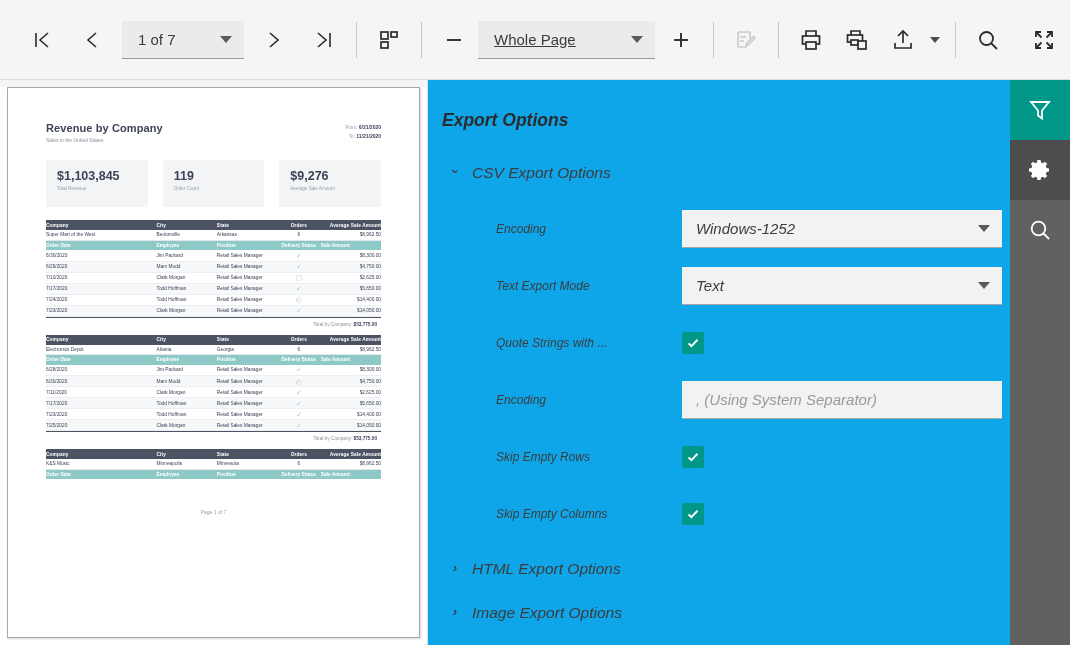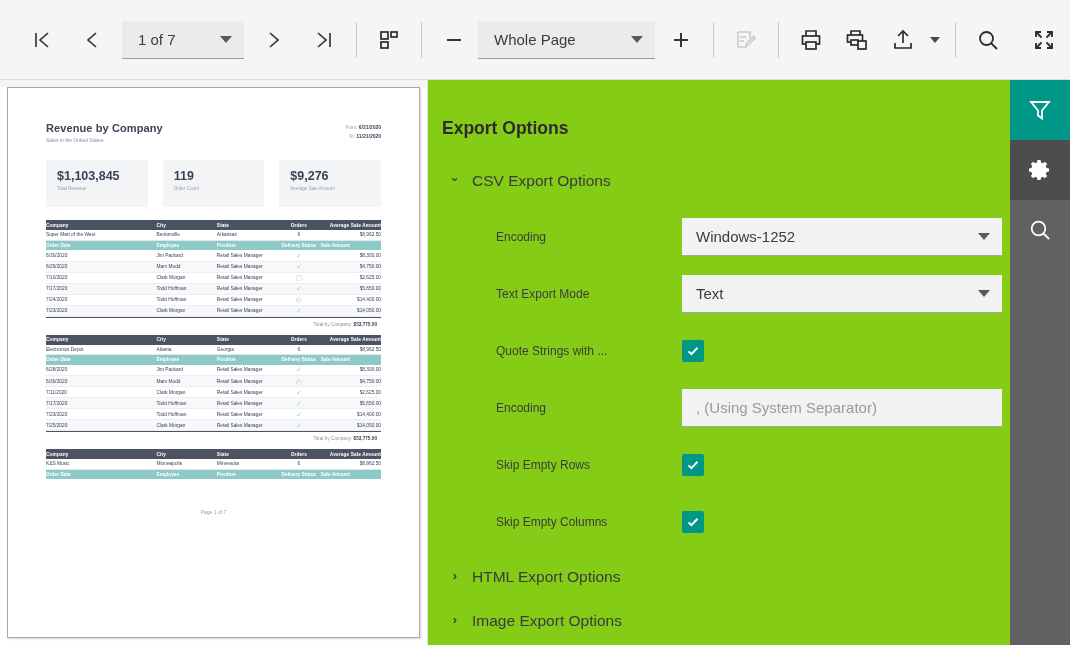--- a/index.html
+++ b/index.html
@@ -39,21 +39,21 @@
     background: #ebebeb;
     border-bottom: 1px solid #9a9a9a;
     display: flex; align-items: center;
     justify-content: space-between;
     padding: 0 12px 0 16px;
     flex: 0 0 auto;
     color: #3c3c3c;
     font-size: 15px;
   }
   .tb-dropdown.pages { width: 122px; }
-  .tb-dropdown.zoom  { width: 177px; }
+  .tb-dropdown.zoom  { width: 177px; text-decoration: underline; }
   .caret-down {
     width: 0; height: 0;
     border-left: 6px solid transparent;
     border-right: 6px solid transparent;
     border-top: 7px solid #5a5a5a;
     margin-left: 8px;
   }
   .caret-small {
     width: 0; height: 0;
     border-left: 5px solid transparent;
@@ -145,25 +145,26 @@
   .page-foot {
     text-align: center; font-size: 5px; color: #9aa0ad;
     margin-top: 24px;
   }
 
   
   .panel {
     position: absolute;
     top: 79px; left: 427px;
     width: 583px; height: 566px;
-    background: #84cc16;
+    background: #0ea5e9;
     border-top: 1px solid #dcdcdc;
     border-left: 1px solid #e0e0e0;
-    padding: 38px 22px 0 14px;
+    padding: 30px 22px 0 14px;
     overflow: hidden;
+    font-style: italic;
   }
   .panel-title {
     font-size: 17.5px; font-weight: bold;
     color: #2b2b2b; margin-bottom: 33px;
   }
   .group-head {
     display: flex; align-items: flex-start;
     height: 26px; margin-bottom: 10px;
     cursor: default;
   }

